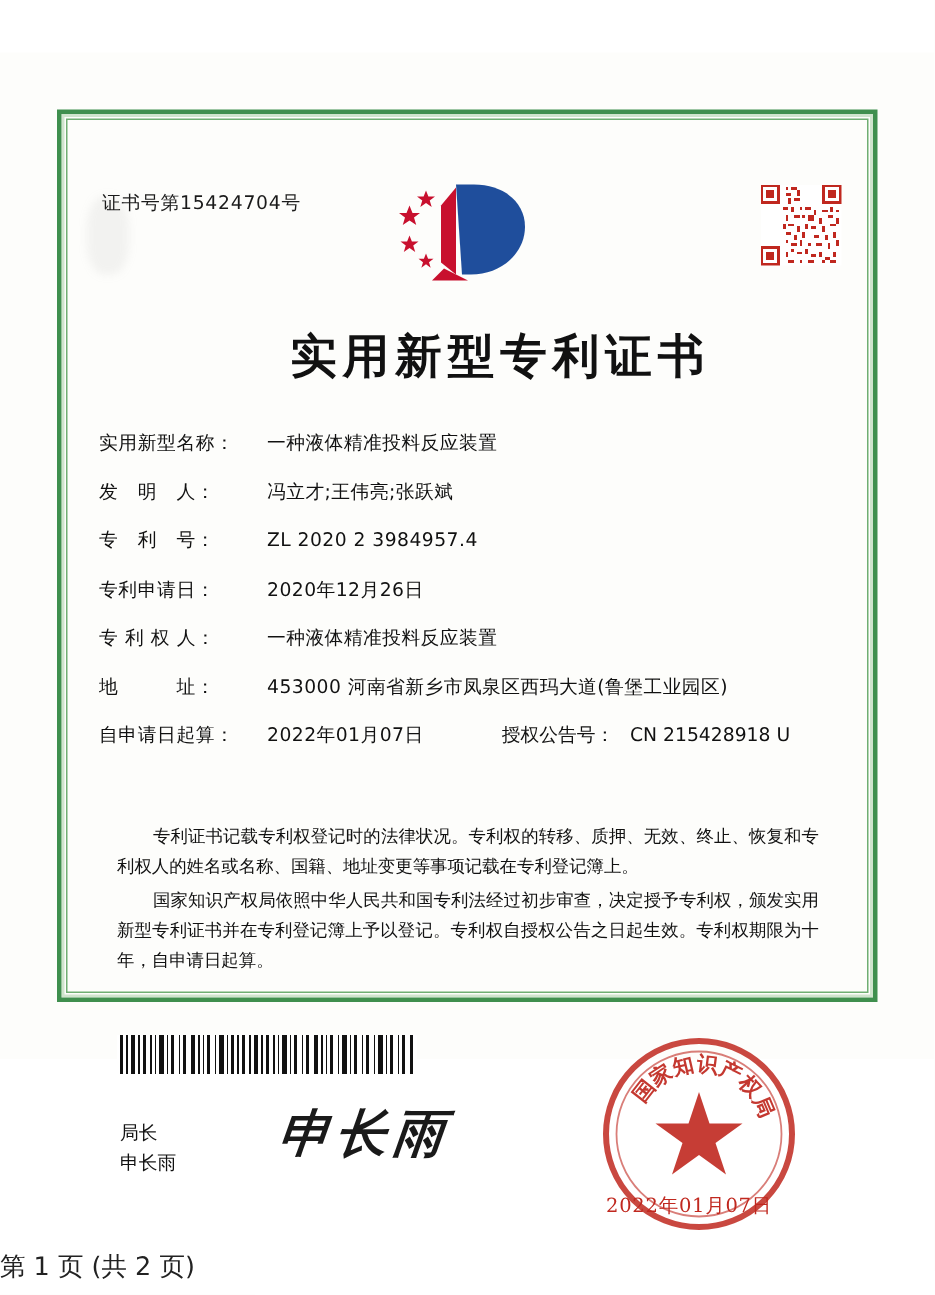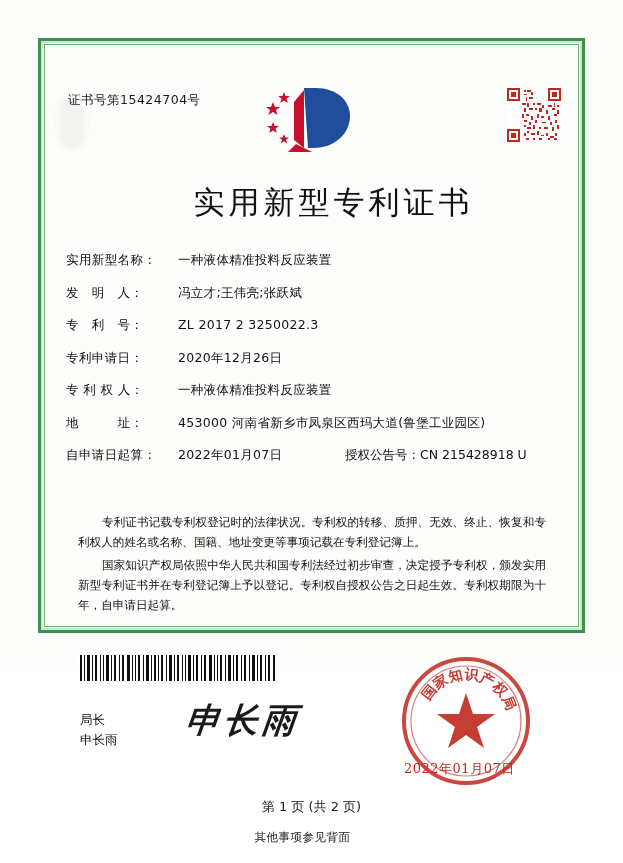--- a/index.html
+++ b/index.html
@@ -6,20 +6,21 @@
   body{
     width:623px;height:863px;
     background:#ffffff;
     font-family:"DejaVu Sans","Liberation Sans",sans-serif;
     overflow:hidden;
   }
   .page{
     position:relative;
     width:623px;height:671px;
     background:#fdfdfb;
+    margin-top:35px;
   }
   
   .border-outer{
     position:absolute;
     left:38px;top:38px;right:38px;bottom:38px;
     border:3px solid #3f8f4e;
     box-sizing:border-box;
   }
   .border-inner{
     position:absolute;
@@ -52,21 +53,21 @@
     position:absolute;
     right:62px;top:88px;
     width:54px;height:54px;
   }
   
   .title{
     position:absolute;
     left:0;right:0;top:182px;
     text-align:center;
     font-size:31px;
-    font-weight:normal;
+    font-weight:bold;
     letter-spacing:4px;
     color:#111;
     font-family:"DejaVu Serif","Liberation Serif",serif;
     padding-left:44px;
   }
   
   .fields{
     position:absolute;
     left:66px;top:252px;
     width:470px;
@@ -85,21 +86,21 @@
     letter-spacing:.4px;
   }
   .field .val{
     flex:1;
     white-space:nowrap;
     letter-spacing:.3px;
   }
   .field .lab2{
     width:96px;
     flex:0 0 96px;
-    text-align:right;
+    text-align:center;
     white-space:nowrap;
   }
   .field .val2{
     flex:0 0 auto;
     white-space:nowrap;
     text-align:center;
   }
   .half-left{width:258px;flex:0 0 258px;display:flex;}
   .half-left .lab{width:112px;flex:0 0 112px;}
   
@@ -149,22 +150,21 @@
     left:404px;top:760px;
     font-size:13px;
     color:#c0281f;
     letter-spacing:.5px;
     font-family:"DejaVu Serif","Liberation Serif",serif;
   }
   
   .page-no{
     position:absolute;
     left:0;right:0;top:798px;
-    text-align:center;
-    font-size:13px;
+    font-size:17px;
     color:#222;
   }
   .footnote{
     position:absolute;
     left:0;right:18px;top:830px;
     text-align:center;
     font-size:11.5px;
     color:#222;
     letter-spacing:.5px;
   }
@@ -274,21 +274,21 @@
     <div class="field">
       <span class="lab">实用新型名称：</span>
       <span class="val">一种液体精准投料反应装置</span>
     </div>
     <div class="field">
       <span class="lab">发　明　人：</span>
       <span class="val">冯立才;王伟亮;张跃斌</span>
     </div>
     <div class="field">
       <span class="lab">专　利　号：</span>
-      <span class="val">ZL 2017 2 3250022.3</span>
+      <span class="val">ZL 2020 2 3984957.4</span>
     </div>
     <div class="field">
       <span class="lab">专利申请日：</span>
       <span class="val">2020年12月26日</span>
     </div>
     <div class="field">
       <span class="lab">专 利 权 人：</span>
       <span class="val">一种液体精准投料反应装置</span>
     </div>
     <div class="field">

